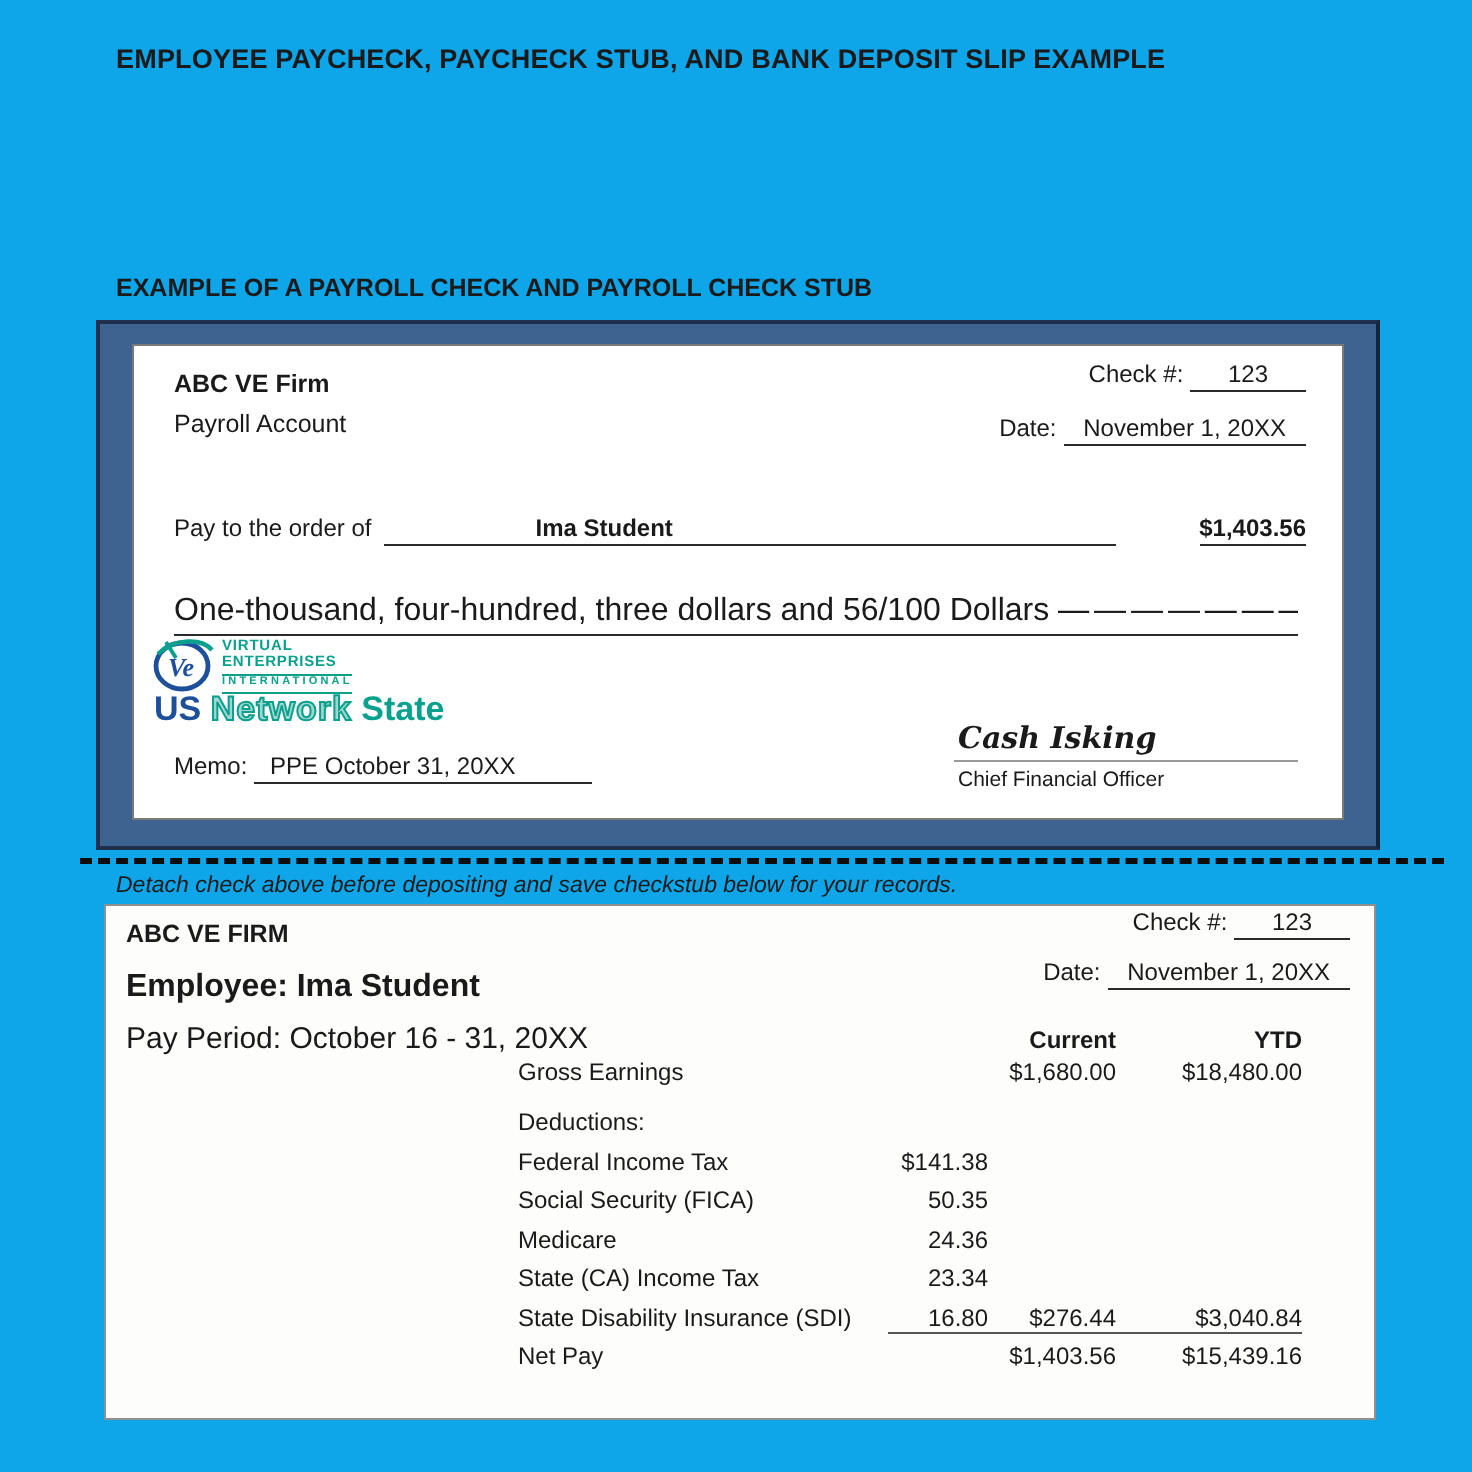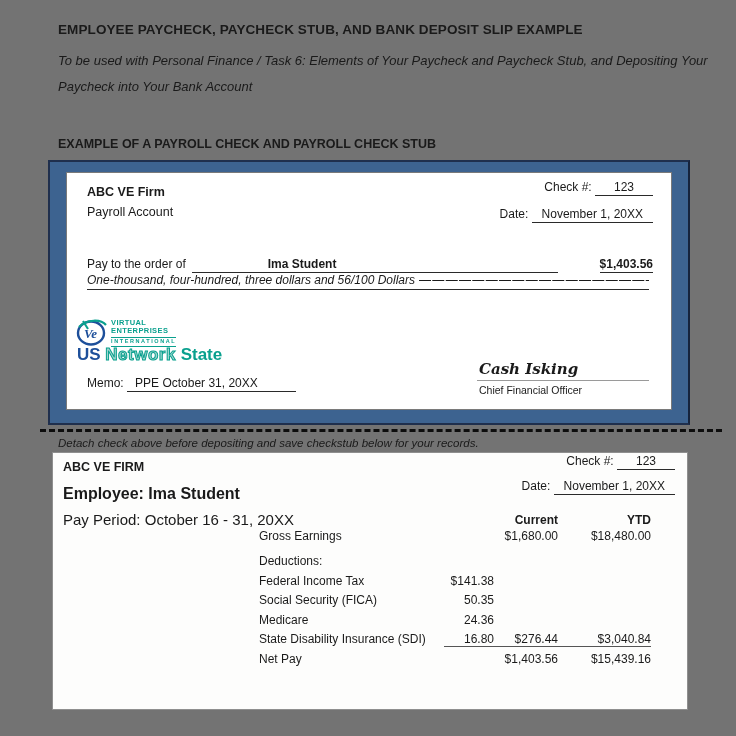--- a/index.html
+++ b/index.html
@@ -1,18 +1,18 @@
 <!DOCTYPE html>
 <html><head>
 <meta charset="utf-8">
 <style>
   * { margin:0; padding:0; box-sizing:border-box; }
   html,body { background:#ffffff; }
   body { font-family:"Liberation Sans", sans-serif; color:#1a1a1a; }
-  .page { position:relative; width:736px; height:736px; background:#737373; overflow:hidden; }
+  .page { position:relative; width:736px; height:736px; background:#0ea5e9; overflow:hidden; }
 
   
   .doc-title { position:absolute; left:58px; top:22px; width:660px;
     font-size:13.5px; font-weight:bold; letter-spacing:.1px; }
   .doc-subtitle { position:absolute; left:58px; top:48px; width:665px;
     font-size:13px; font-style:italic; line-height:26px; }
   .section-heading { position:absolute; left:58px; top:137px; width:660px;
     font-size:12.5px; font-weight:bold; }
 
   
@@ -27,22 +27,22 @@
   .chk-meta .row { margin-bottom:11px; white-space:nowrap; }
   .uline { display:inline-block; border-bottom:1.5px solid #2a2a2a; padding:0 10px 1px 10px; }
   .uline.num { min-width:58px; text-align:center; }
 
   .pay-row { position:absolute; left:20px; right:18px; top:84px; display:flex; align-items:baseline; font-size:12px; }
   .pay-label { white-space:nowrap; margin-right:6px; }
   .payee-line { flex:1; border-bottom:1.5px solid #2a2a2a; padding:0 0 1px 76px; margin-right:42px;
     font-weight:bold; white-space:nowrap; overflow:hidden; }
   .amount-num { font-weight:bold; border-bottom:1.5px solid #2a2a2a; padding-bottom:1px; white-space:nowrap; }
 
-  .words-row { position:absolute; left:20px; right:22px; top:100px; display:flex; align-items:baseline;
-    border-bottom:1.5px solid #2a2a2a; padding-bottom:2px; font-size:12px;font-style:italic; }
+  .words-row { position:absolute; left:20px; right:22px; top:124px; display:flex; align-items:baseline;
+    border-bottom:1.5px solid #2a2a2a; padding-bottom:2px; font-size:16px; }
   .words-text { white-space:nowrap; margin-right:4px; }
   .words-dashes { flex:1; white-space:nowrap; overflow:hidden; letter-spacing:-1px; }
 
   .bank-logo { position:absolute; left:8px; top:142px; }
   .logo-top { display:flex; align-items:flex-start; }
   .ve-mark { width:34px; height:30px; flex:0 0 auto; margin-top:2px; }
   .ve-lines { margin-left:2px; color:#0aa08e; font-weight:bold; line-height:7.5px; padding-top:4px; }
   .ve-lines .l1, .ve-lines .l2 { font-size:7.5px; letter-spacing:.4px; }
   .ve-lines .l3 { font-size:5.5px; letter-spacing:1.6px; color:#0aa08e;
     border-top:1px solid #0aa08e; border-bottom:1px solid #0aa08e; display:inline-block; padding:.5px 0; margin-top:1px; }
@@ -81,24 +81,20 @@
   .c-num, .c-cur, .c-ytd { text-align:right; white-space:nowrap; }
   .bold { font-weight:normal; }
   .cellu { border-bottom:1.5px solid #555; padding-bottom:0; }
 </style>
 </head>
 <body>
 
 <div class="page">
 
   <div class="doc-title">EMPLOYEE PAYCHECK, PAYCHECK STUB, AND BANK DEPOSIT SLIP EXAMPLE</div>
-  <div class="doc-subtitle">
-    <span>To be used with Personal Finance / Task 6: Elements of Your Paycheck and Paycheck Stub, and Depositing Your</span><br>
-    <span>Paycheck  into Your Bank Account</span>
-  </div>
   <div class="section-heading">EXAMPLE OF A PAYROLL CHECK AND PAYROLL CHECK STUB</div>
 
   <div class="check-outer">
     <div class="check-inner">
 
       <div class="chk-company">
         <div class="name">ABC VE Firm</div>
         <div>Payroll Account</div>
       </div>
 
@@ -214,20 +210,26 @@
         <span class="c-ytd"></span>
       </div>
 
       <div class="stub-grid trow">
         <span class="c-label">Medicare</span>
         <span class="c-num">24.36</span>
         <span class="c-cur"></span>
         <span class="c-ytd"></span>
       </div>
 
+      <div class="stub-grid trow">
+        <span class="c-label">State (CA) Income Tax</span>
+        <span class="c-num">23.34</span>
+        <span class="c-cur"></span>
+        <span class="c-ytd"></span>
+      </div>
 
       <div class="stub-grid trow">
         <span class="c-label">State Disability Insurance (SDI)</span>
         <span class="c-num cellu">16.80</span>
         <span class="c-cur cellu">$276.44</span>
         <span class="c-ytd cellu">$3,040.84</span>
       </div>
 
       <div class="stub-grid trow">
         <span class="c-label bold">Net Pay</span>

